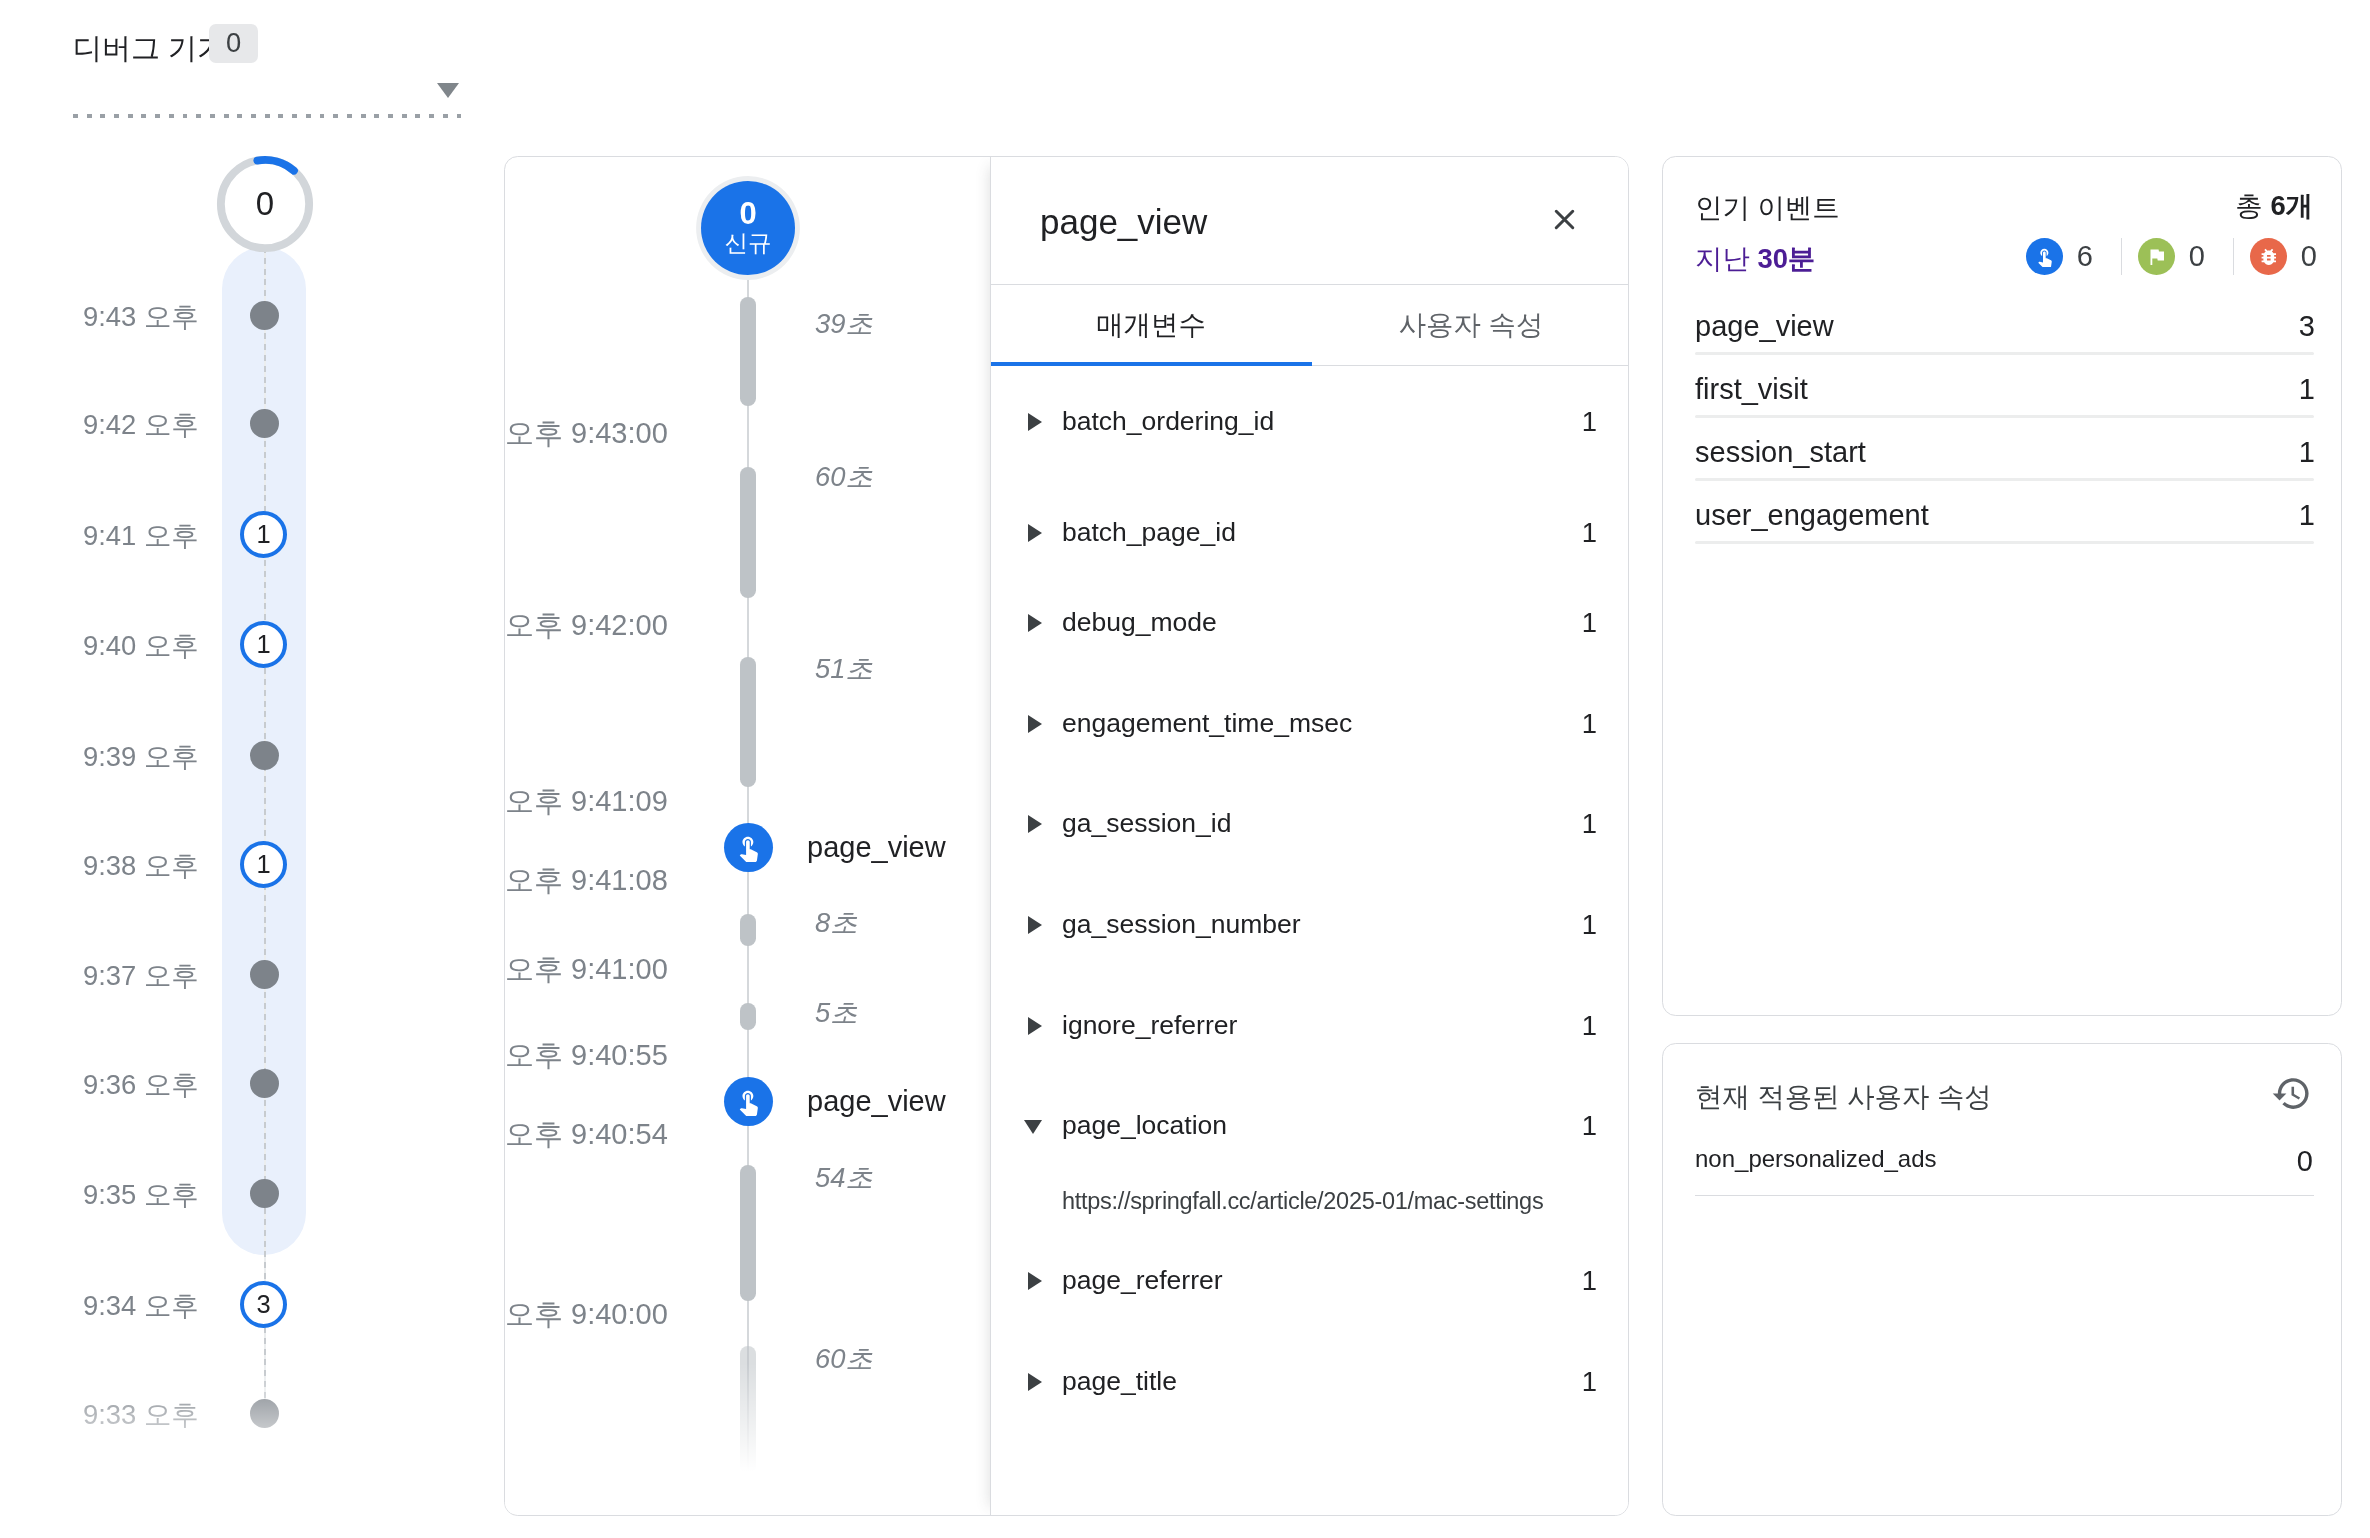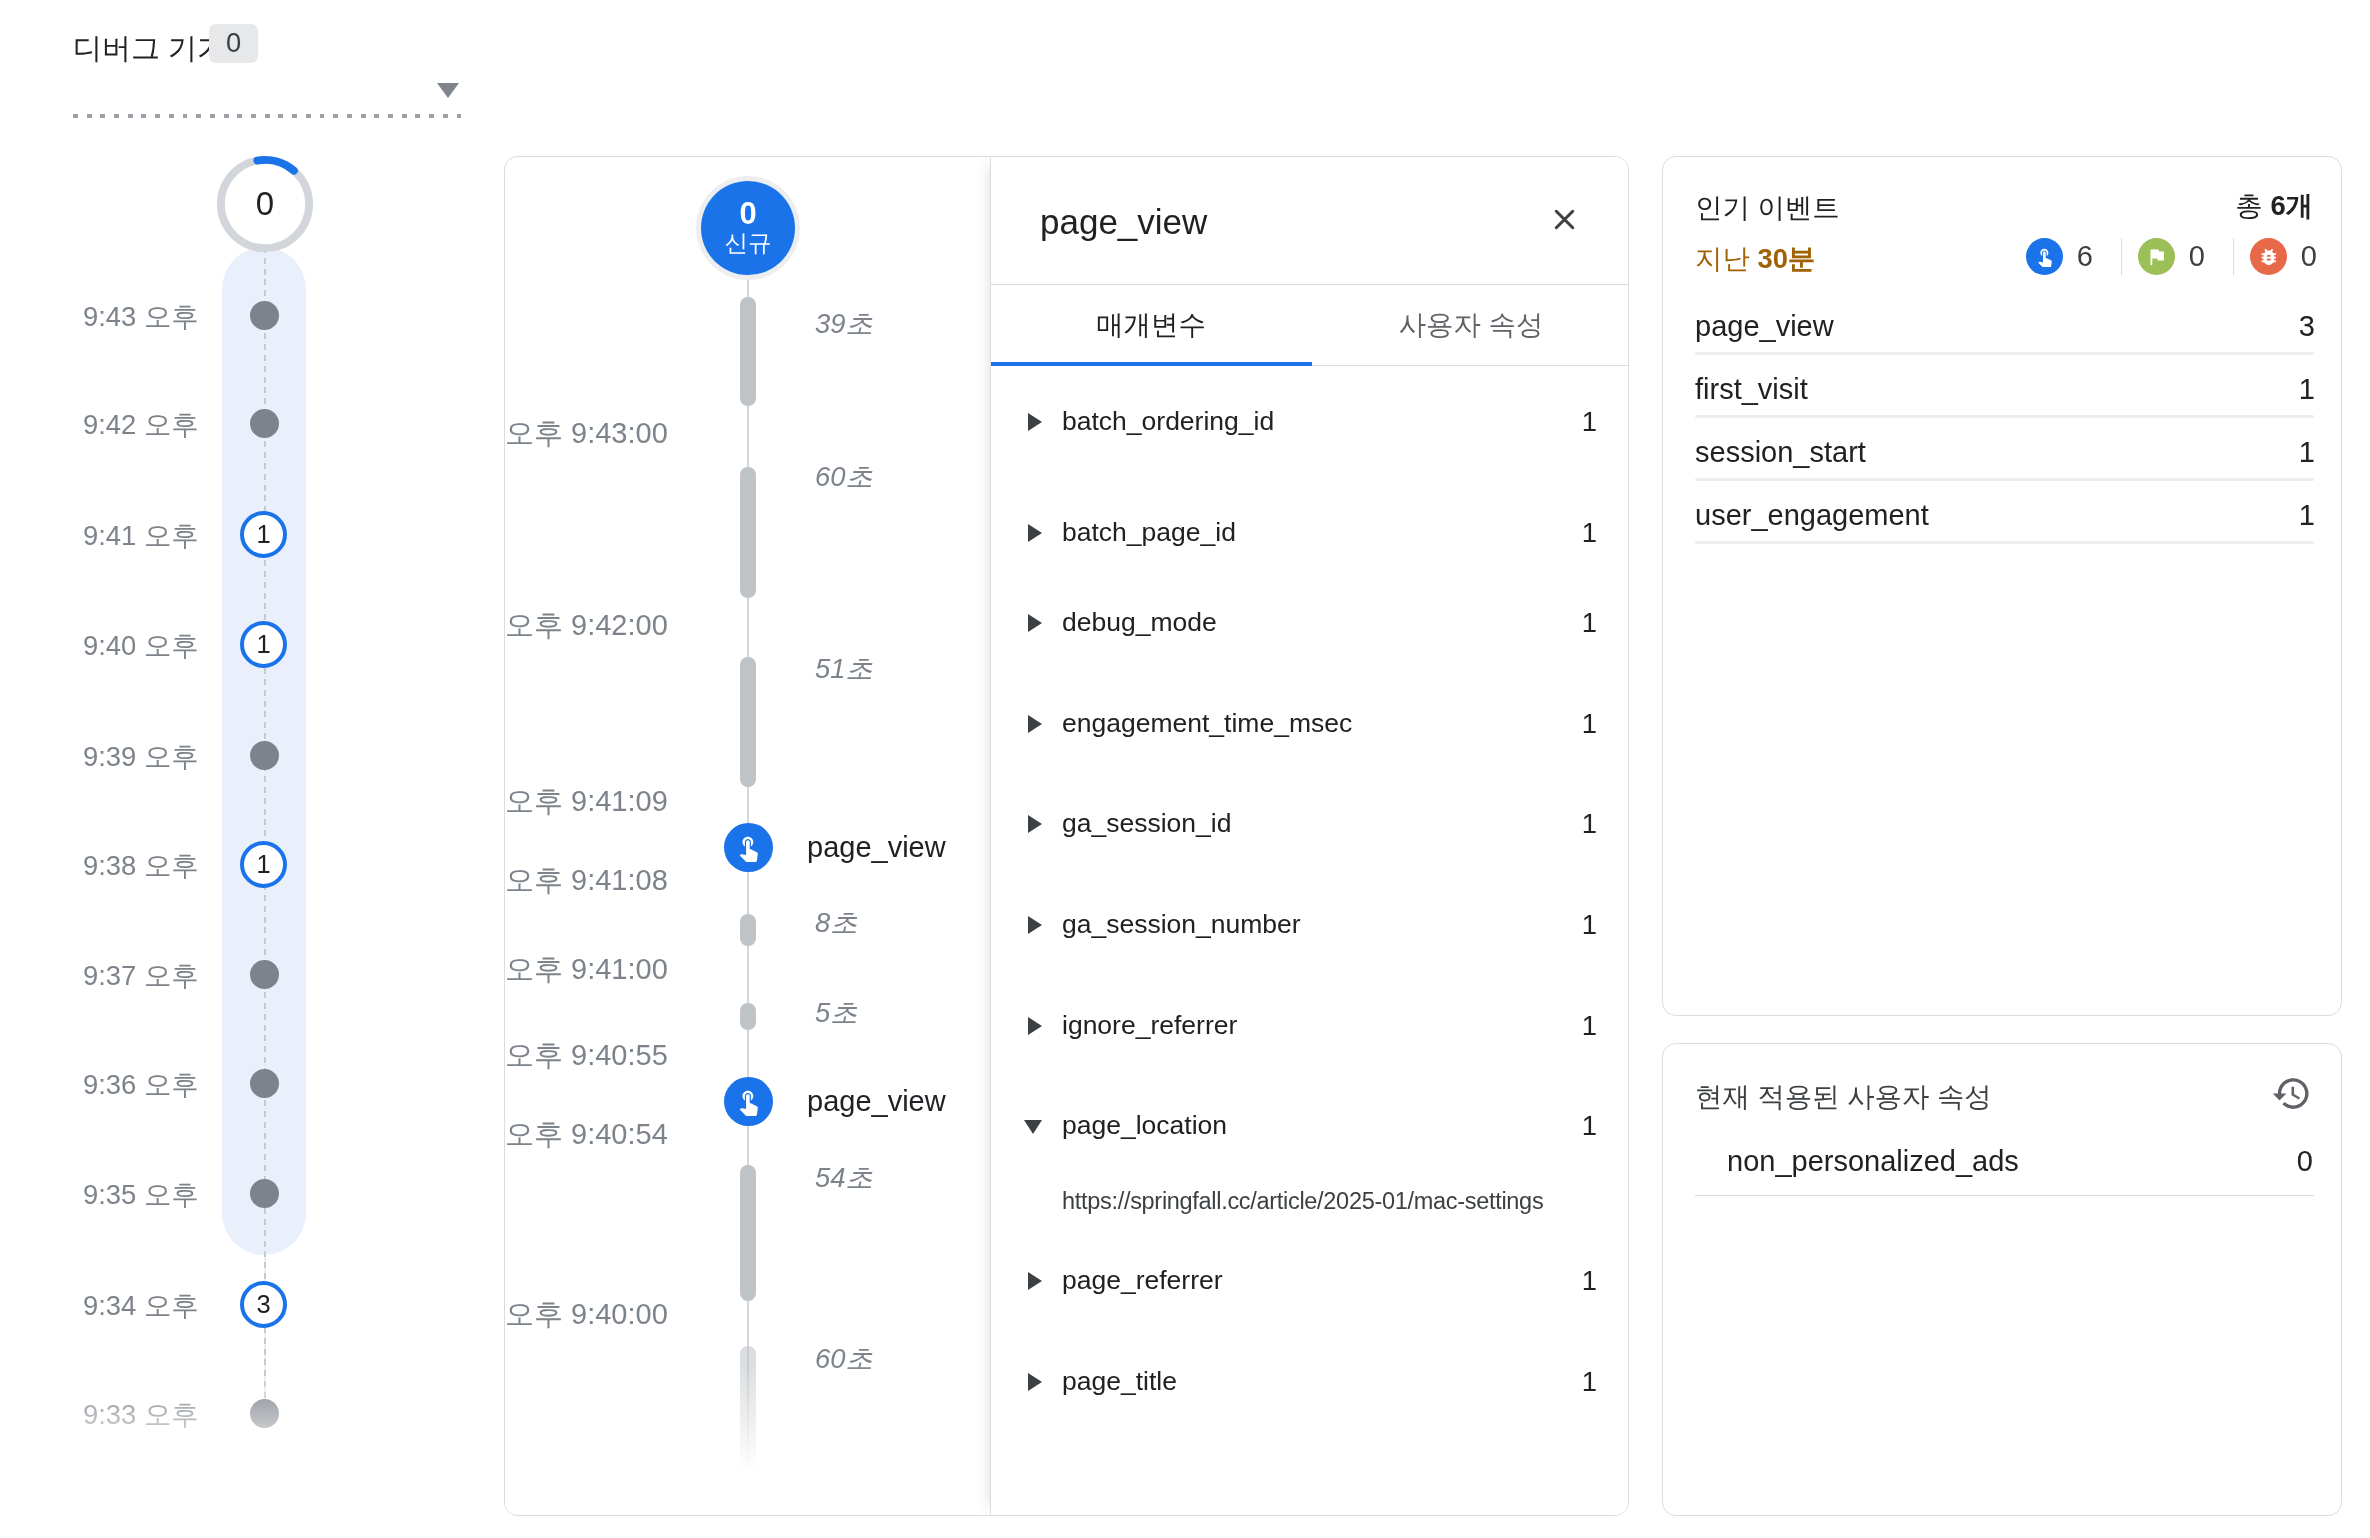--- a/index.html
+++ b/index.html
@@ -68,34 +68,34 @@
               border-top:14.7px solid #3c4043;border-bottom:none;}
   .p-name{position:absolute;left:71px;top:13.7px;font-size:26.5px;color:#202124;white-space:nowrap;}
   .p-val{position:absolute;right:34px;top:13.7px;font-size:27.4px;color:#202124;}
   .p-url{position:absolute;left:71px;top:13.7px;font-size:23.5px;letter-spacing:-0.3px;color:#3c4043;white-space:nowrap;}
 
   
   .right-top{left:1662px;top:156px;width:680px;height:860px;}
   .right-bottom{left:1662px;top:1043px;width:680px;height:473px;}
   .rt-title{left:32px;top:33px;font-size:27.4px;color:#202124;}
   .rt-total{right:28px;top:31px;font-size:27.4px;color:#202124;text-align:right;}
-  .rt-window{left:32px;top:84px;font-size:27.4px;color:#a16207;}
+  .rt-window{left:32px;top:84px;font-size:27.4px;color:#4c1d95;}
   .bold{font-weight:bold;}
   .counters{left:363px;top:81px;height:37px;display:flex;align-items:center;}
   .cnt-circle{width:37px;height:37px;border-radius:50%;display:flex;align-items:center;justify-content:center;}
   .cnt-num{margin-left:13.7px;font-size:29px;color:#3c4043;width:29px;}
   .cnt-div{width:1px;height:37px;background:#dadce0;margin:0 15.7px;}
   .ev-row{position:absolute;left:0;width:680px;height:0;cursor:pointer;}
   .ev-name{position:absolute;left:32px;top:-17.6px;font-size:29px;color:#202124;white-space:nowrap;}
   .ev-count{position:absolute;right:28px;top:-17.6px;font-size:29px;color:#202124;}
   .ev-track{position:absolute;left:32px;top:23.5px;width:619px;height:3.9px;background:#eceded;border-radius:2px;}
   .ev-fill{height:3.9px;background:#1a73e8;border-radius:2px;}
   .up-title{left:32px;top:35px;font-size:27.4px;color:#3c4043;}
   .up-icon{left:608px;top:29px;width:41px;height:41px;cursor:pointer;}
-  .up-name{left:32px;top:101px;font-size:29px;color:#202124;margin-left:32px;}
+  .up-name{left:32px;top:101px;font-size:24px;color:#202124;}
   .up-val{right:28px;top:101px;font-size:29px;color:#202124;}
   .up-div{left:32px;top:151px;width:619px;height:1px;background:#dadce0;}
 </style>
 </head>
 <body>
 
 <div class="app">
 
   <div class="abs debug-label">디버그 기기</div>
   <div class="abs debug-badge">0</div>

